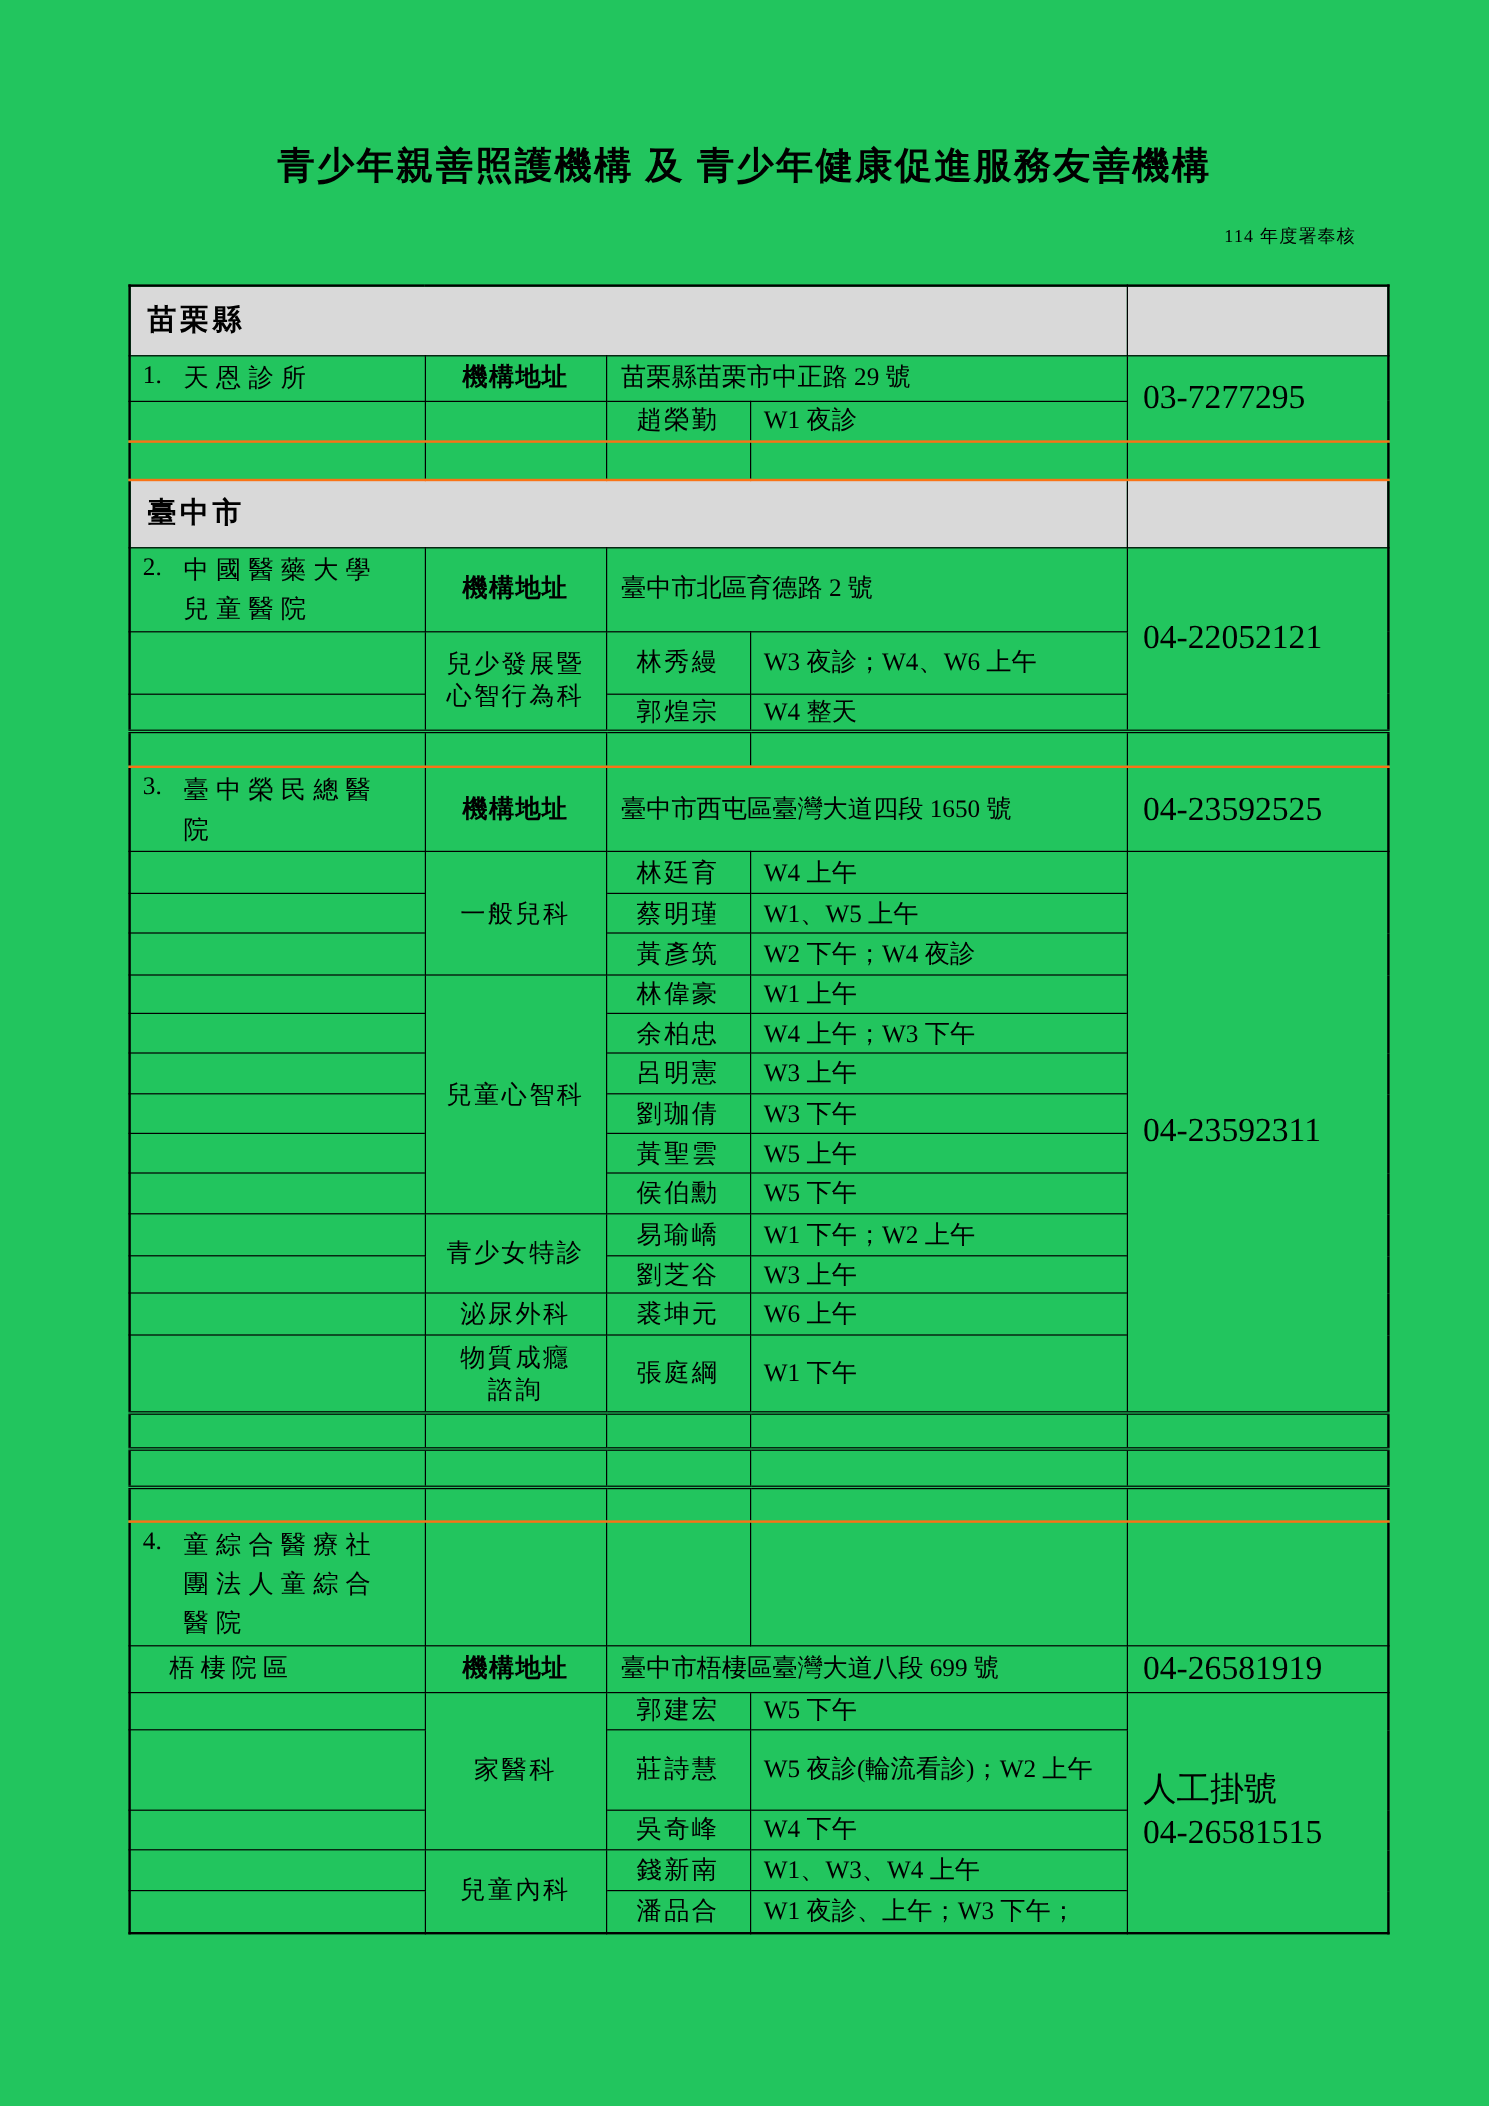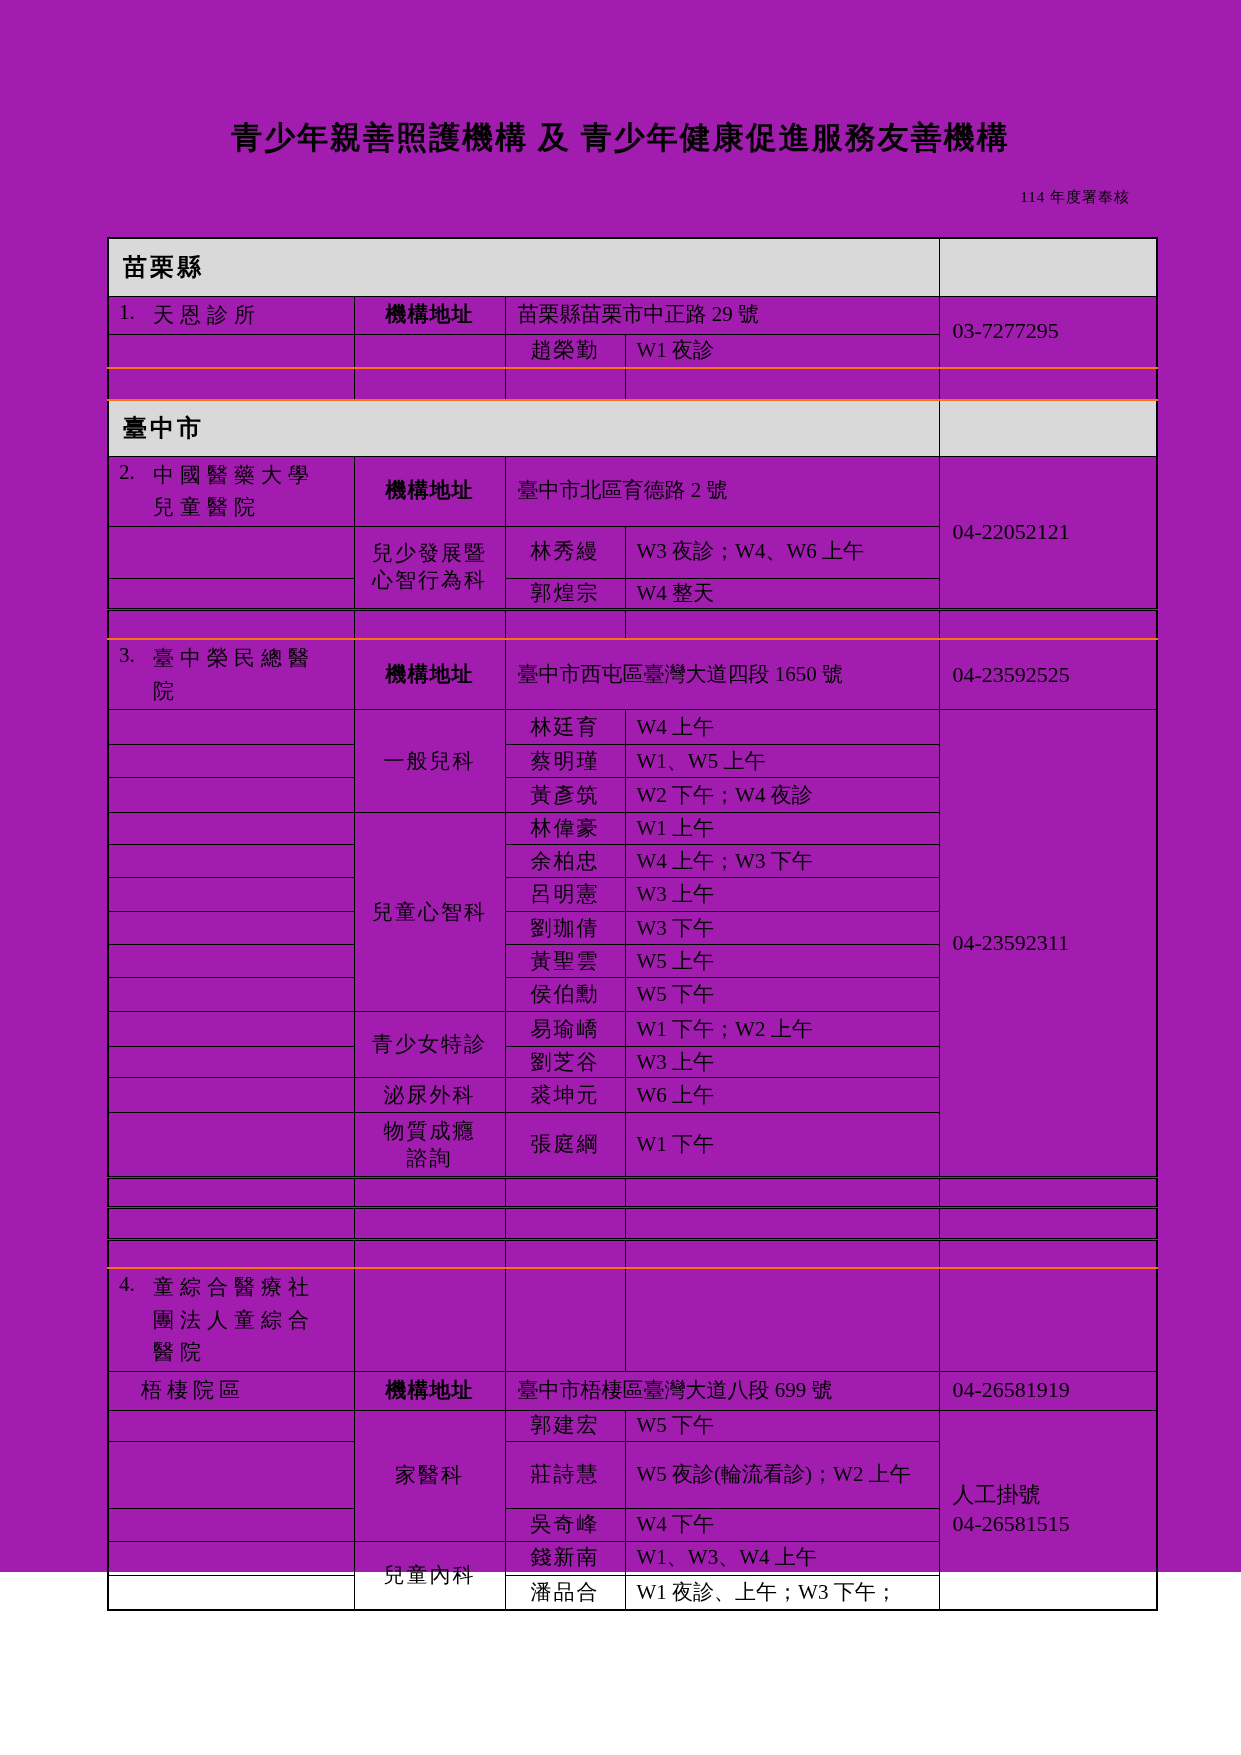--- a/index.html
+++ b/index.html
@@ -1,20 +1,20 @@
 <!DOCTYPE html>
 <html><head>
 <meta charset="utf-8">
 <style>
   html,body{margin:0;padding:0;background:#fff;}
   body{
     width:1241px;height:1755px;overflow:hidden;color:#000;
     font-family:"Liberation Serif","DejaVu Serif",serif;
   }
-  .page{position:relative;width:1241px;height:1572px;background:#a21caf;}
+  .page{position:relative;width:1241px;height:1755px;background:#22c55e;}
   .doc-title{
     margin:0;padding-top:116px;text-align:center;
     font-size:31px;font-weight:bold;letter-spacing:2px;line-height:44px;
   }
   .approval-note{
     margin-top:28px;padding-right:111px;text-align:right;
     font-size:15px;letter-spacing:1px;
   }
   table.main{
     margin:30px 0 0 107px;border-collapse:collapse;table-layout:fixed;
@@ -28,21 +28,21 @@
   tr.t2 > td{border-top:2px solid #f97316;font-family:Liberation Serif, serif;}
   td.sect{
     background:#d9d9d9;font-weight:bold;font-size:24px;
     padding-left:14px;letter-spacing:3px;
   }
   td.label{font-weight:bold;text-align:center;letter-spacing:1px;padding:1px 2px;}
   td.dept{text-align:center;white-space:pre-line;letter-spacing:2px;padding:1px 4px;}
   td.doc{text-align:center;letter-spacing:2px;padding:1px 2px;}
   td.sched{text-align:left;padding:1px 6px 1px 11px;}
   td.addr{text-align:left;padding-left:12px;white-space:nowrap;}
-  td.phone{text-align:left;padding-left:13px;font-size:22px;}
+  td.phone{text-align:left;padding-left:13px;font-size:28px;}
   td.pre{white-space:pre-line;}
   td.numcell{vertical-align:middle;padding:2px 4px 2px 0;}
   td.numcell .no{display:inline-block;width:44px;padding-left:10px;vertical-align:top;box-sizing:border-box;}
   td.numcell .nm{
     display:inline-block;vertical-align:top;width:185px;
     white-space:pre-line;letter-spacing:6px;line-height:1.55;
   }
   td.sub{padding-left:32px;letter-spacing:5px;}
 </style>
 </head>

